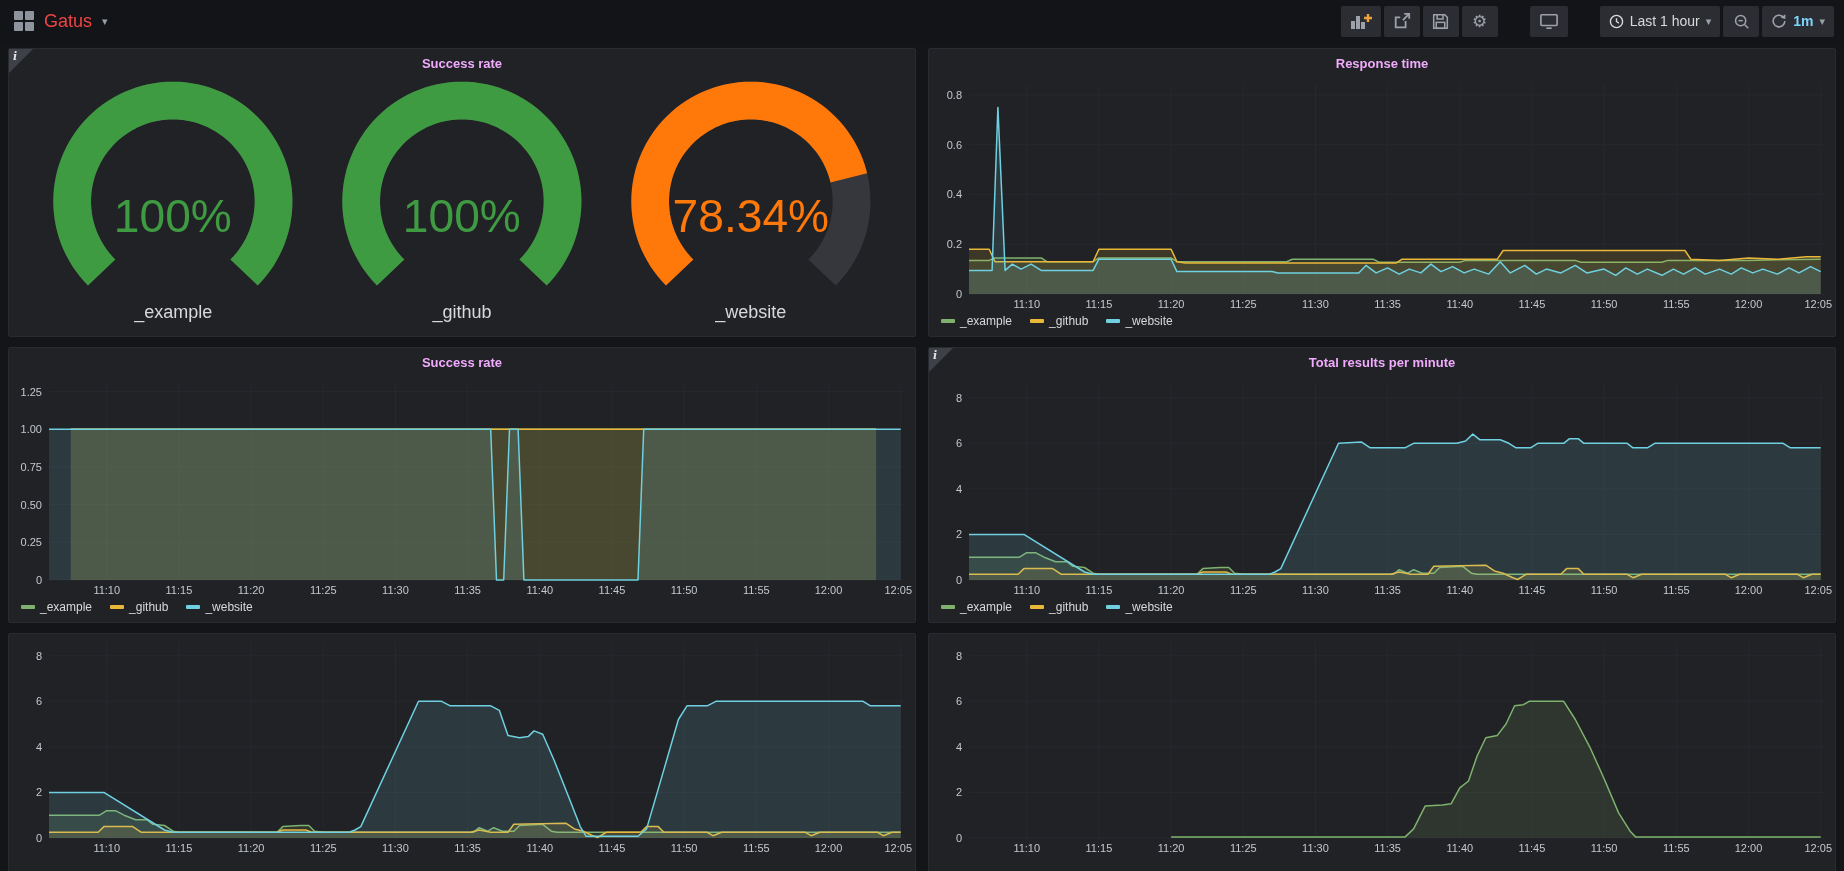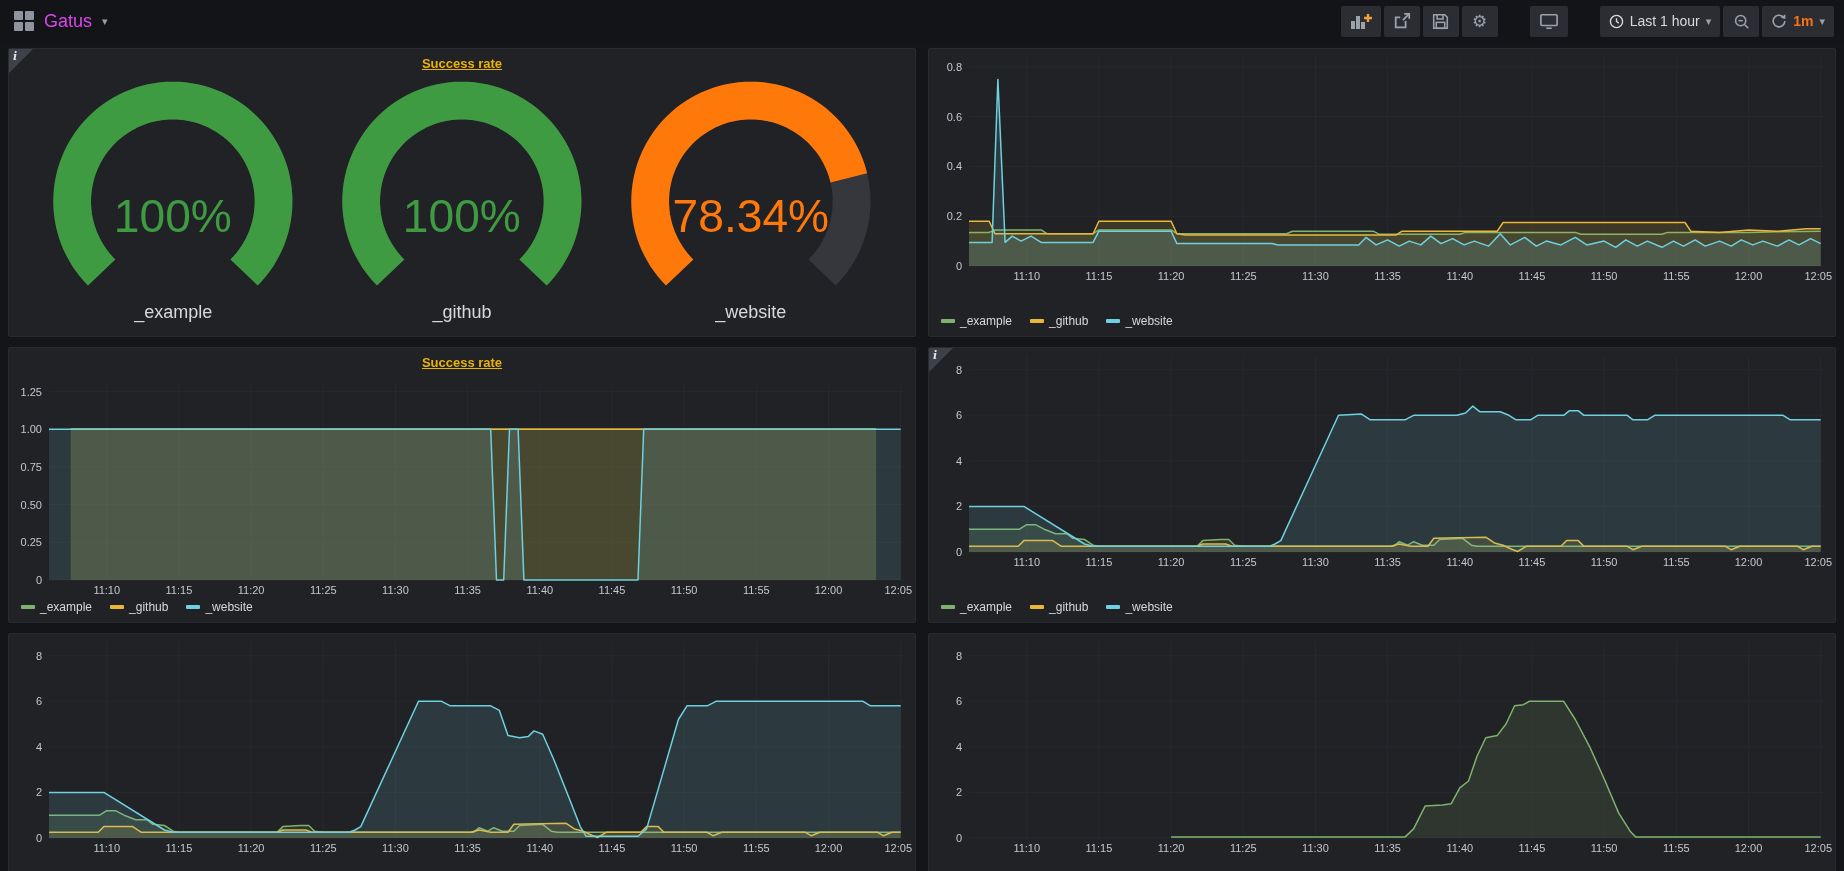--- a/index.html
+++ b/index.html
@@ -10,46 +10,46 @@
     color:#d8d9da;
   }
   
   .navbar{
     height:42px; display:flex; align-items:center; justify-content:space-between;
     padding:0 10px 0 14px; background:#131417;
   }
   .nav-left{ display:flex; align-items:center; gap:10px; }
   .nav-grid-icon{ display:inline-grid; grid-template-columns:9px 9px; grid-template-rows:9px 9px; gap:2px; cursor:pointer; }
   .nav-grid-icon i{ background:#8e949e; border-radius:1px; }
-  .nav-title{ font-size:18px; color:#d946ef; cursor:pointer; }
+  .nav-title{ font-size:18px; color:#ef4444; cursor:pointer; }
   .caret{ font-size:11px; color:#9aa0a8; line-height:1; }
   .nav-right{ display:flex; align-items:center; }
   .nav-btn{
     display:flex; align-items:center; gap:6px; justify-content:center;
     min-width:36px; height:31px; margin-left:3px; padding:0 9px;
     background:#2b2d33; border:none; border-radius:2px; cursor:pointer;
     color:#9da2aa; font-family:inherit; font-size:14px;
   }
   .nav-btn svg{ display:block; }
   .nav-btn .btn-text{ color:#d8d9da; }
-  .nav-btn .interval{ color:#f97316; font-weight:bold; }
+  .nav-btn .interval{ color:#7dd3fc; font-weight:bold; }
   .gap-left{ margin-left:32px; }
   .gear-glyph{ font-size:17px; color:#9da2aa; line-height:1; }
   
   .grid{
     display:grid; grid-template-columns:1fr 1fr; grid-template-rows:289px 276px 276px;
     gap:10px 12px; padding:6px 8px 0 8px;
   }
   .panel{
     position:relative; background:#212226; border:1px solid #2a2b30; border-radius:2px;
     display:flex; flex-direction:column; overflow:hidden;
   }
   .panel-header{
     height:28px; flex:none; display:flex; align-items:center; justify-content:center;
-    font-size:13px; font-weight:bold; color:#eab308; cursor:pointer;text-decoration:underline;
+    font-size:13px; font-weight:bold; color:#f0abfc; cursor:pointer;
   }
   .panel-body{ flex:1 1 auto; min-height:0; position:relative; }
   .panel-legend{
     flex:none; height:24px; display:flex; align-items:center; gap:18px;
     padding:0 0 6px 12px;
   }
   .legend-item{ display:flex; align-items:center; gap:5px; cursor:pointer; }
   .legend-swatch{ width:14px; height:4px; border-radius:1px; }
   .legend-label{ font-size:12px; color:#d8d9da; }
   .info-corner{
@@ -169,20 +169,21 @@
               <path d="M59.09 136.91L56.49 134.18L54.05 131.31L51.75 128.32L49.62 125.21L47.65 122.00L45.85 118.69L44.22 115.29L42.78 111.80L41.52 108.25L40.45 104.63L39.57 100.97L38.89 97.26L38.39 93.53L38.10 89.77L38.00 86.00L38.10 82.23L38.39 78.47L38.89 74.74L39.57 71.03L40.45 67.37L41.52 63.75L42.78 60.20L44.22 56.71L45.85 53.31L47.65 50.00L49.62 46.79L51.75 43.68L54.05 40.69L56.49 37.82L59.09 35.09L61.82 32.49L64.69 30.05L67.68 27.75L70.79 25.62L74.00 23.65L77.31 21.85L80.71 20.22L84.20 18.78L87.75 17.52L91.37 16.45L95.03 15.57L98.74 14.89L102.47 14.39L106.23 14.10L110.00 14.00L113.77 14.10L117.53 14.39L121.26 14.89L124.97 15.57L128.63 16.45L132.25 17.52L135.80 18.78L139.29 20.22L142.69 21.85L146.00 23.65L149.21 25.62L152.32 27.75L155.31 30.05L158.18 32.49L160.91 35.09L163.51 37.82L165.95 40.69L168.25 43.68L170.38 46.79L172.35 50.00L174.15 53.31L175.78 56.71L177.22 60.20L178.48 63.75L179.55 67.37L180.02 69.21" fill="none" stroke="#ff780a" stroke-width="27"></path>
               <text x="110" y="108" text-anchor="middle" font-size="33" fill="#ff780a">78.34%</text>
             </svg>
             <div class="gauge-label">_website</div>
           </div>
         </div>
       </div>
   </div>
 
   <div class="panel">
+    <div class="panel-header">Response time</div>
     <div class="panel-body">
         <svg width="906" height="235" class="chart-svg">
           <g>
             <line x1="40" x2="896" y1="217" y2="217" stroke="#27292e" stroke-width="1"></line>
             <line x1="40" x2="896" y1="167.23809523809524" y2="167.23809523809524" stroke="#27292e" stroke-width="1"></line>
             <line x1="40" x2="896" y1="117.47619047619045" y2="117.47619047619045" stroke="#27292e" stroke-width="1"></line>
             <line x1="40" x2="896" y1="67.71428571428571" y2="67.71428571428571" stroke="#27292e" stroke-width="1"></line>
             <line x1="40" x2="896" y1="17.952380952380942" y2="17.952380952380942" stroke="#27292e" stroke-width="1"></line>
             <line x1="97.7403035413154" x2="97.7403035413154" y1="8" y2="217" stroke="#27292e" stroke-width="1"></line>
             <line x1="169.9156829679596" x2="169.9156829679596" y1="8" y2="217" stroke="#27292e" stroke-width="1"></line>
@@ -305,20 +306,21 @@
           <span class="legend-swatch" style="background: rgb(110, 208, 224);"></span>
           <span class="legend-label">_website</span>
         </span>
       </div>
   </div>
 
   <div class="panel">
     <div class="info-corner">
         <span>i</span>
       </div>
+    <div class="panel-header">Total results per minute</div>
     <div class="panel-body">
         <svg width="906" height="222" class="chart-svg">
           <g>
             <line x1="40" x2="896" y1="204" y2="204" stroke="#27292e" stroke-width="1"></line>
             <line x1="40" x2="896" y1="158.4186046511628" y2="158.4186046511628" stroke="#27292e" stroke-width="1"></line>
             <line x1="40" x2="896" y1="112.83720930232559" y2="112.83720930232559" stroke="#27292e" stroke-width="1"></line>
             <line x1="40" x2="896" y1="67.25581395348837" y2="67.25581395348837" stroke="#27292e" stroke-width="1"></line>
             <line x1="40" x2="896" y1="21.674418604651166" y2="21.674418604651166" stroke="#27292e" stroke-width="1"></line>
             <line x1="97.7403035413154" x2="97.7403035413154" y1="8" y2="204" stroke="#27292e" stroke-width="1"></line>
             <line x1="169.9156829679596" x2="169.9156829679596" y1="8" y2="204" stroke="#27292e" stroke-width="1"></line>

